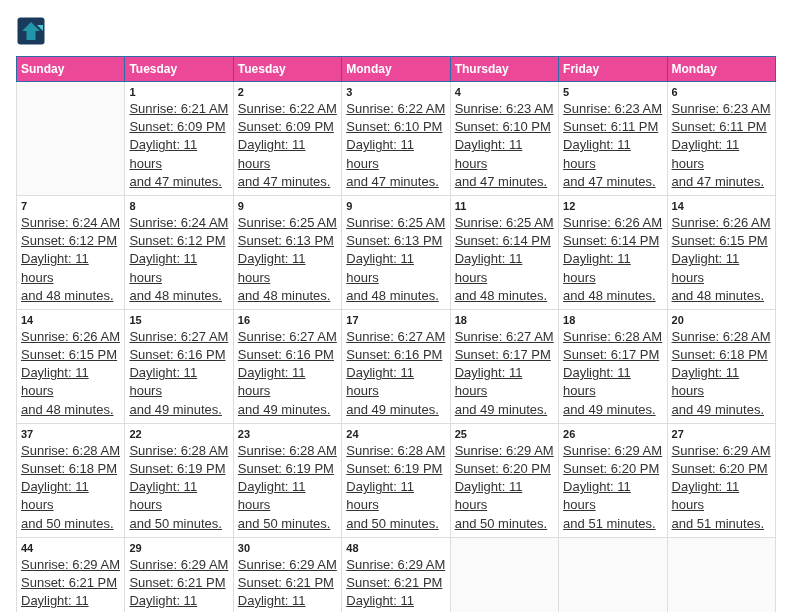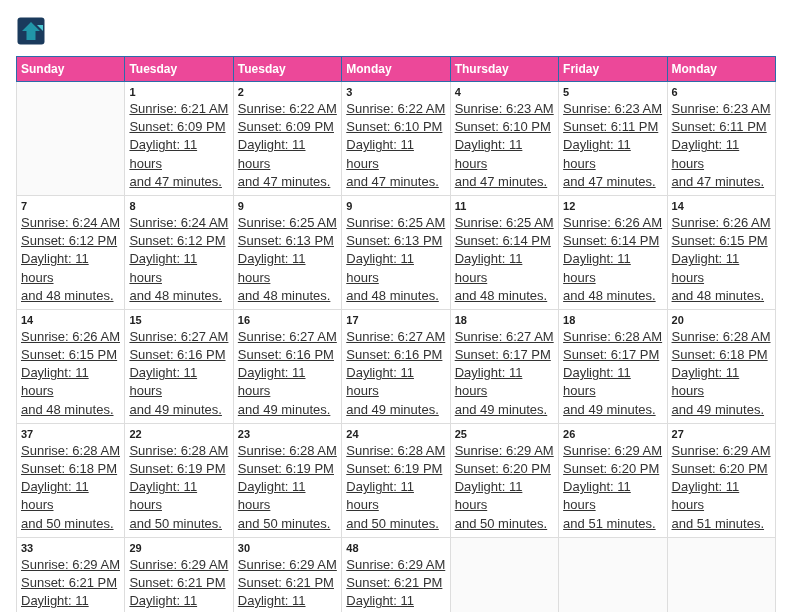--- a/index.html
+++ b/index.html
@@ -237,21 +237,21 @@
             <div class="day-num">26</div>
             <div class="day-info">Sunrise: 6:29 AM<br>Sunset: 6:20 PM<br>Daylight: 11 hours<br>and 51 minutes.</div>
           </td>
           <td>
             <div class="day-num">27</div>
             <div class="day-info">Sunrise: 6:29 AM<br>Sunset: 6:20 PM<br>Daylight: 11 hours<br>and 51 minutes.</div>
           </td>
         </tr>
         <tr>
           <td>
-            <div class="day-num">33</div>
+            <div class="day-num">44</div>
             <div class="day-info">Sunrise: 6:29 AM<br>Sunset: 6:21 PM<br>Daylight: 11 hours<br>and 51 minutes.</div>
           </td>
           <td>
             <div class="day-num">29</div>
             <div class="day-info">Sunrise: 6:29 AM<br>Sunset: 6:21 PM<br>Daylight: 11 hours<br>and 51 minutes.</div>
           </td>
           <td>
             <div class="day-num">30</div>
             <div class="day-info">Sunrise: 6:29 AM<br>Sunset: 6:21 PM<br>Daylight: 11 hours<br>and 52 minutes.</div>
           </td>

